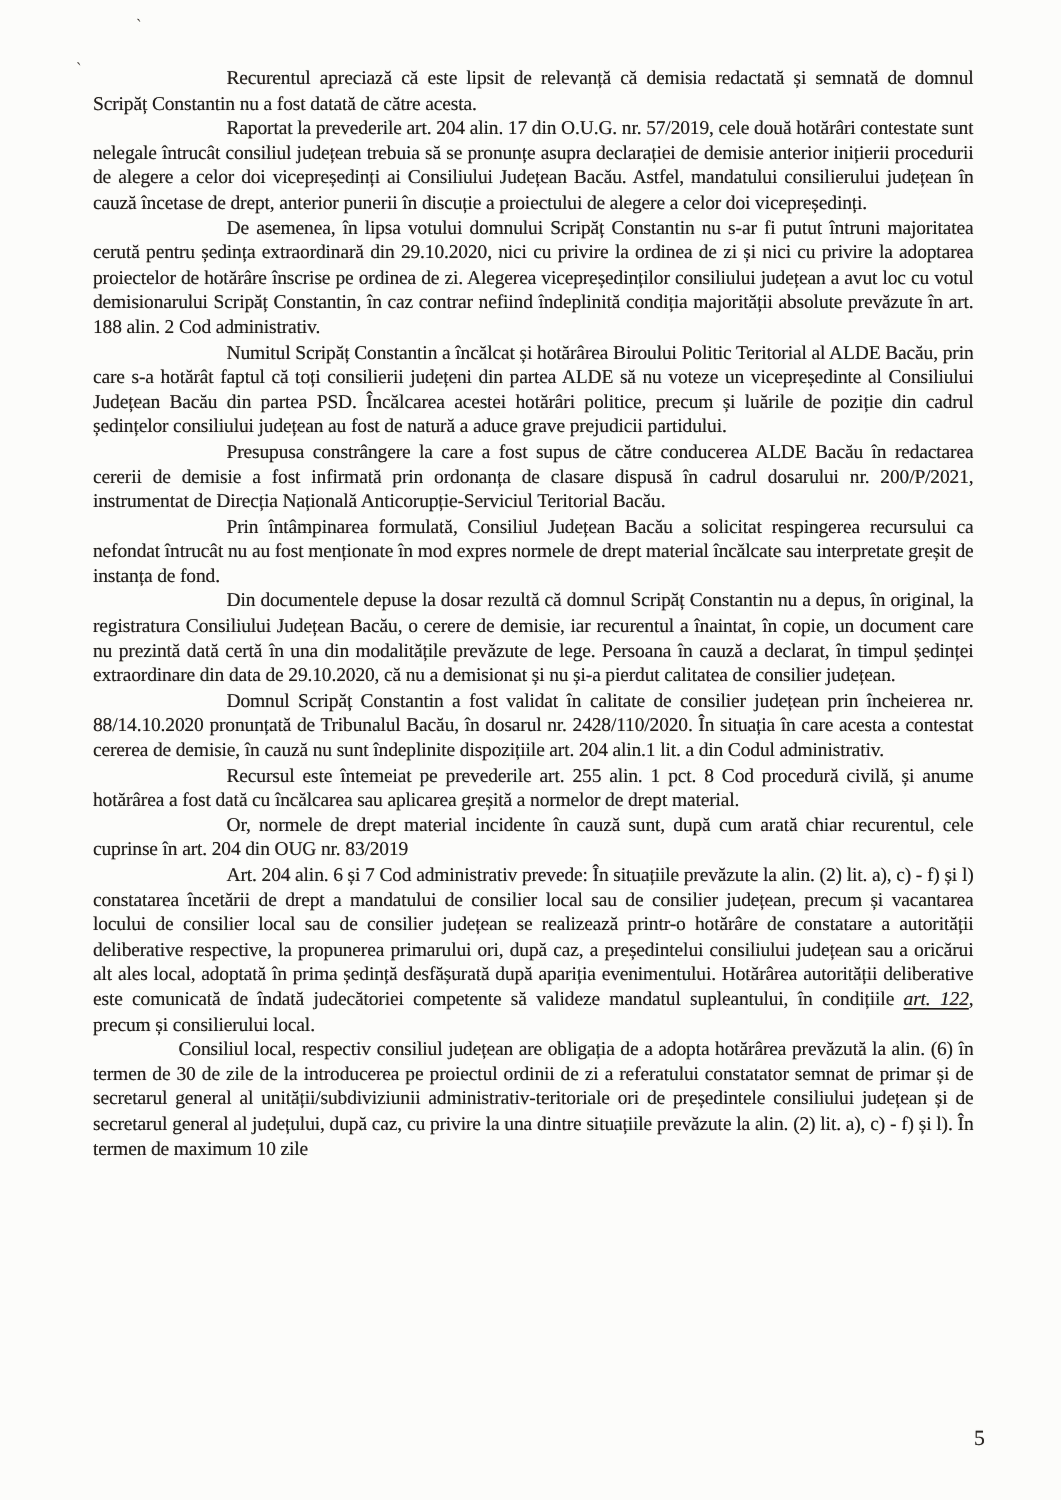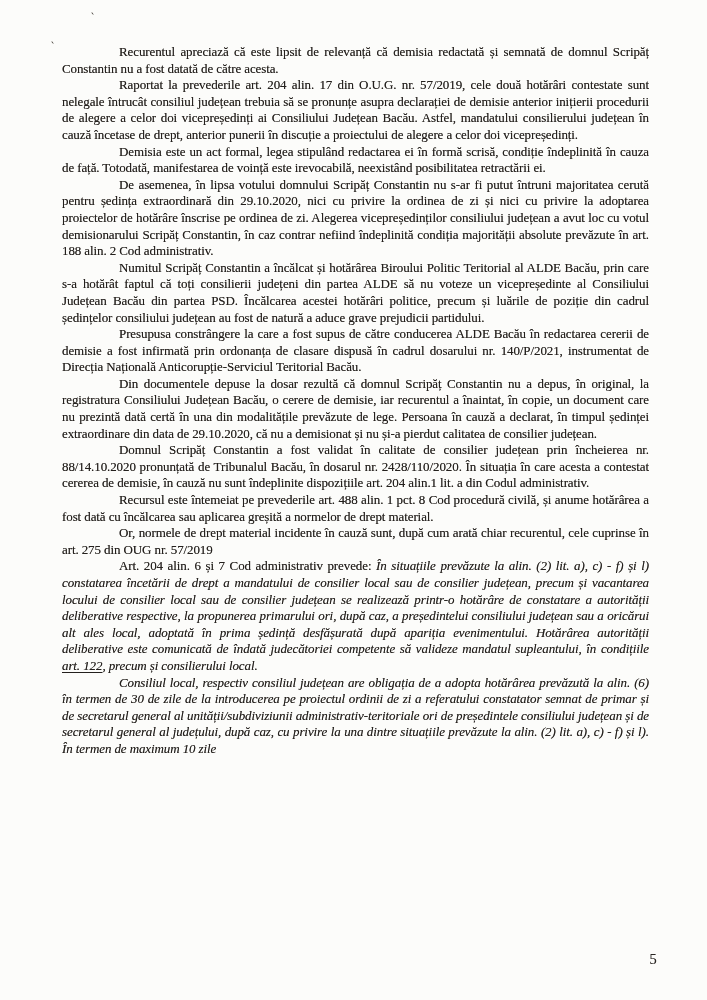--- a/index.html
+++ b/index.html
@@ -29,22 +29,22 @@
     margin: 0;
     padding: 0;
     text-indent: 57px;
     text-align: justify;
     font-size: 13px;
     line-height: 16.6px;
     letter-spacing: -0.1px;
     text-shadow: 0 0 0.5px rgba(36, 32, 29, 0.55);
     hyphens: none;
   }
-  .seg-normal { font-style: normal; }
-  .seg-italic { font-style: italic; }
+  .seg-normal { font-style: normal; margin-left: 32px; }
+  .seg-italic { }
   .seg-italic-underline { font-style: italic; text-decoration: underline; text-underline-offset: 2px; font-family: Liberation Serif, serif; }
   .page-number {
     position: absolute;
     top: 951px;
     left: 638px;
     width: 30px;
     text-align: center;
     font-size: 14.5px;
     color: #2a2623;
     text-shadow: 0 0 0.5px rgba(36, 32, 29, 0.5);
@@ -61,26 +61,26 @@
 </head>
 <body>
 
 <div class="page">
   <span class="artifact a1">`</span>
   <span class="artifact a2">`</span>
 
   <div class="text-block" id="text-block">
       <p><span class="seg-normal">Recurentul apreciază că este lipsit de relevanță că demisia redactată și semnată de domnul Scripăț Constantin nu a fost datată de către acesta.</span></p>
       <p><span class="seg-normal">Raportat la prevederile art. 204 alin. 17 din O.U.G. nr. 57/2019, cele două hotărâri contestate sunt nelegale întrucât consiliul județean trebuia să se pronunțe asupra declarației de demisie anterior inițierii procedurii de alegere a celor doi vicepreședinți ai Consiliului Județean Bacău. Astfel, mandatului consilierului județean în cauză încetase de drept, anterior punerii în discuție a proiectului de alegere a celor doi vicepreședinți.</span></p>
-      <p><span class="seg-normal">Demisia este un act formal, legea stipulând redactarea ei în formă scrisă, condiție îndeplinită în cauza de față. Totodată, manifestarea de voință este irevocabilă, neexistând posibilitatea retractării ei.</span></p>
       <p><span class="seg-normal">De asemenea, în lipsa votului domnului Scripăț Constantin nu s-ar fi putut întruni majoritatea cerută pentru ședința extraordinară din 29.10.2020, nici cu privire la ordinea de zi și nici cu privire la adoptarea proiectelor de hotărâre înscrise pe ordinea de zi. Alegerea vicepreședinților consiliului județean a avut loc cu votul demisionarului Scripăț Constantin, în caz contrar nefiind îndeplinită condiția majorității absolute prevăzute în art. 188 alin. 2 Cod administrativ.</span></p>
       <p><span class="seg-normal">Numitul Scripăț Constantin a încălcat și hotărârea Biroului Politic Teritorial al ALDE Bacău, prin care s-a hotărât faptul că toți consilierii județeni din partea ALDE să nu voteze un vicepreședinte al Consiliului Județean Bacău din partea PSD. Încălcarea acestei hotărâri politice, precum și luările de poziție din cadrul ședințelor consiliului județean au fost de natură a aduce grave prejudicii partidului.</span></p>
-      <p><span class="seg-normal">Presupusa constrângere la care a fost supus de către conducerea ALDE Bacău în redactarea cererii de demisie a fost infirmată prin ordonanța de clasare dispusă în cadrul dosarului nr. 140/P/2021, instrumentat de Direcția Națională Anticorupție-Serviciul Teritorial Bacău.</span></p>
+      <p><span class="seg-normal">Presupusa constrângere la care a fost supus de către conducerea ALDE Bacău în redactarea cererii de demisie a fost infirmată prin ordonanța de clasare dispusă în cadrul dosarului nr. 200/P/2021, instrumentat de Direcția Națională Anticorupție-Serviciul Teritorial Bacău.</span></p>
+      <p><span class="seg-normal">Prin întâmpinarea formulată, Consiliul Județean Bacău a solicitat respingerea recursului ca nefondat întrucât nu au fost menționate în mod expres normele de drept material încălcate sau interpretate greșit de instanța de fond.</span></p>
       <p><span class="seg-normal">Din documentele depuse la dosar rezultă că domnul Scripăț Constantin nu a depus, în original, la registratura Consiliului Județean Bacău, o cerere de demisie, iar recurentul a înaintat, în copie, un document care nu prezintă dată certă în una din modalitățile prevăzute de lege. Persoana în cauză a declarat, în timpul ședinței extraordinare din data de 29.10.2020, că nu a demisionat și nu și-a pierdut calitatea de consilier județean.</span></p>
       <p><span class="seg-normal">Domnul Scripăț Constantin a fost validat în calitate de consilier județean prin încheierea nr. 88/14.10.2020 pronunțată de Tribunalul Bacău, în dosarul nr. 2428/110/2020. În situația în care acesta a contestat cererea de demisie, în cauză nu sunt îndeplinite dispozițiile art. 204 alin.1 lit. a din Codul administrativ.</span></p>
-      <p><span class="seg-normal">Recursul este întemeiat pe prevederile art. 488 alin. 1 pct. 8 Cod procedură civilă, și anume hotărârea a fost dată cu încălcarea sau aplicarea greșită a normelor de drept material.</span></p>
-      <p><span class="seg-normal">Or, normele de drept material incidente în cauză sunt, după cum arată chiar recurentul, cele cuprinse în art. 275 din OUG nr. 57/2019</span></p>
+      <p><span class="seg-normal">Recursul este întemeiat pe prevederile art. 255 alin. 1 pct. 8 Cod procedură civilă, și anume hotărârea a fost dată cu încălcarea sau aplicarea greșită a normelor de drept material.</span></p>
+      <p><span class="seg-normal">Or, normele de drept material incidente în cauză sunt, după cum arată chiar recurentul, cele cuprinse în art. 204 din OUG nr. 83/2019</span></p>
       <p><span class="seg-normal">Art. 204 alin. 6 și 7 Cod administrativ prevede: </span><span class="seg-italic">În situațiile prevăzute la alin. (2) lit. a), c) - f) și l) constatarea încetării de drept a mandatului de consilier local sau de consilier județean, precum și vacantarea locului de consilier local sau de consilier județean se realizează printr-o hotărâre de constatare a autorității deliberative respective, la propunerea primarului ori, după caz, a președintelui consiliului județean sau a oricărui alt ales local, adoptată în prima ședință desfășurată după apariția evenimentului. Hotărârea autorității deliberative este comunicată de îndată judecătoriei competente să valideze mandatul supleantului, în condițiile </span><span class="seg-italic-underline">art. 122</span><span class="seg-italic">, precum și consilierului local.</span></p>
       <p><span class="seg-italic">Consiliul local, respectiv consiliul județean are obligația de a adopta hotărârea prevăzută la alin. (6) în termen de 30 de zile de la introducerea pe proiectul ordinii de zi a referatului constatator semnat de primar și de secretarul general al unității/subdiviziunii administrativ-teritoriale ori de președintele consiliului județean și de secretarul general al județului, după caz, cu privire la una dintre situațiile prevăzute la alin. (2) lit. a), c) - f) și l). În termen de maximum 10 zile</span></p>
     </div>
 
   <div class="page-number">5</div>
 </div>
 
 </body></html>

